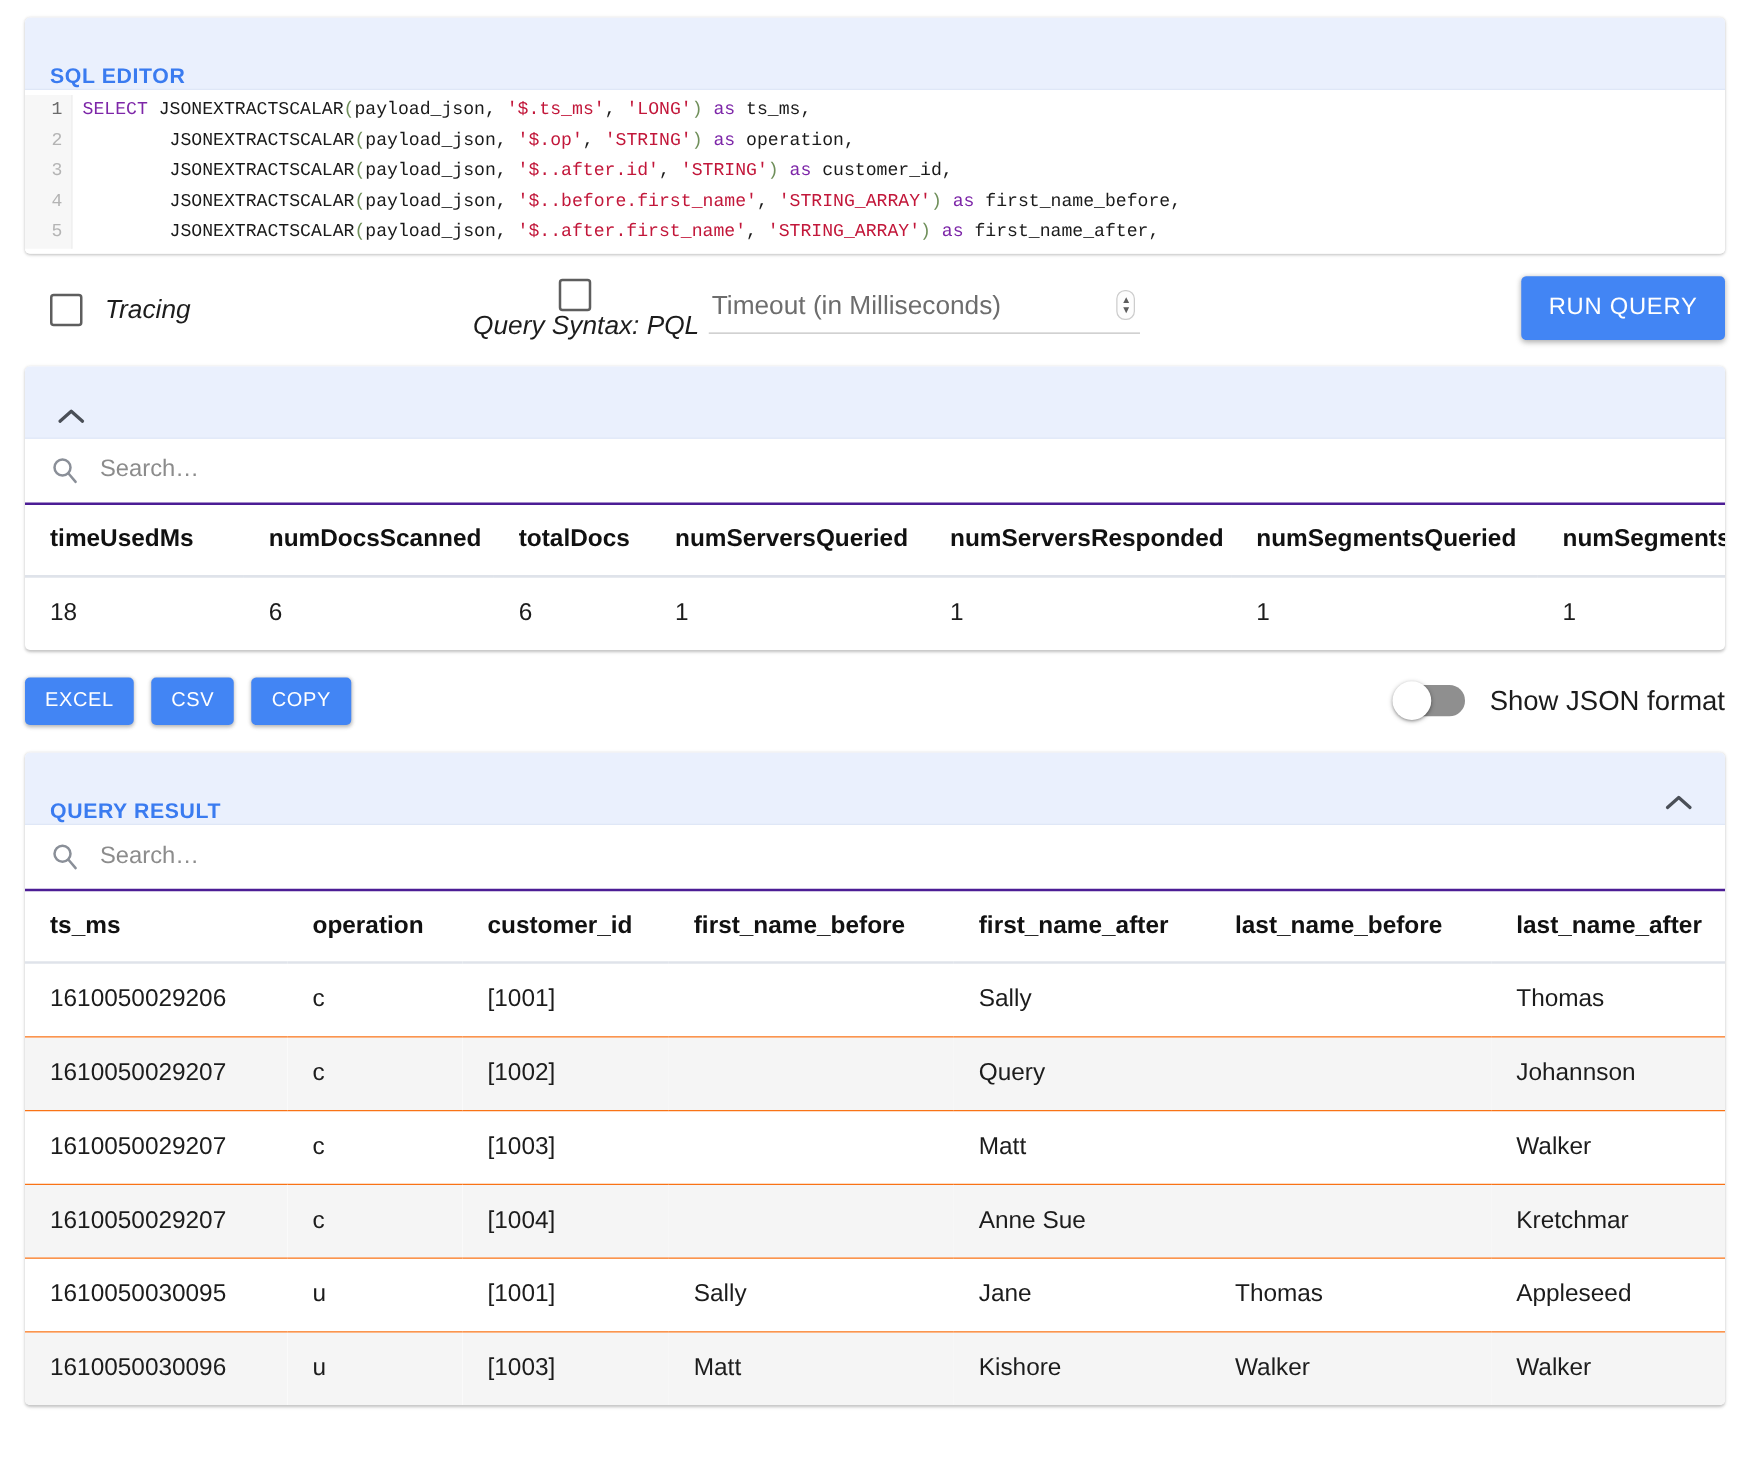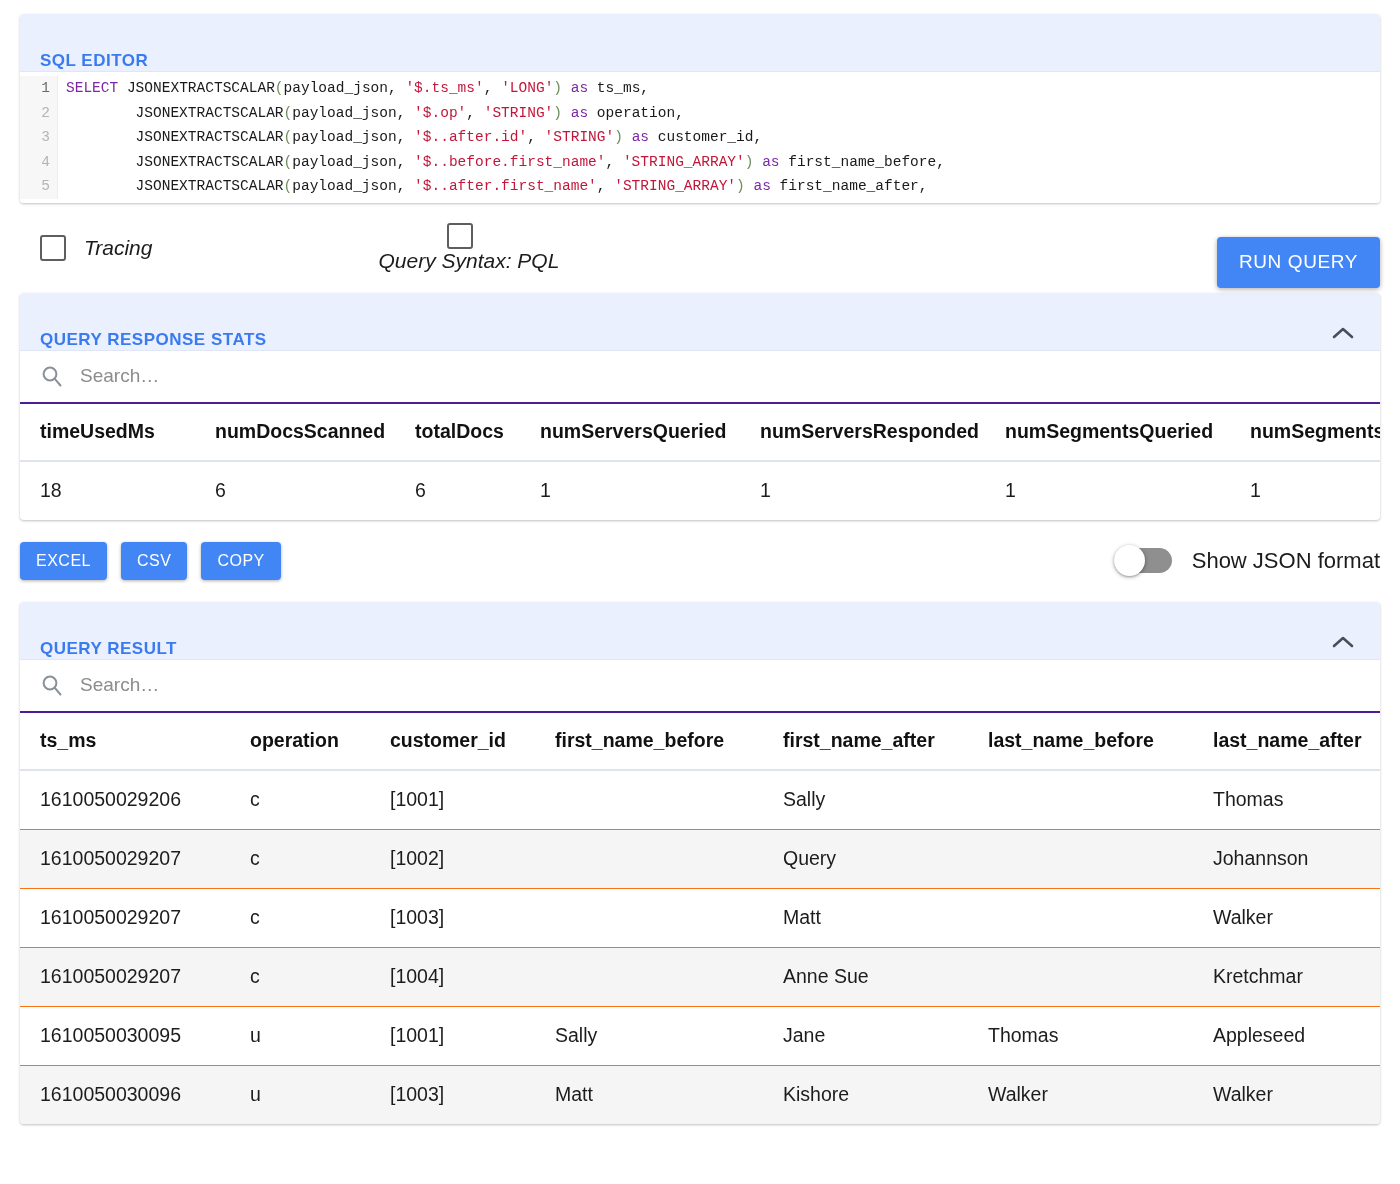--- a/index.html
+++ b/index.html
@@ -130,21 +130,21 @@
     background: #fdfdfd;
     display: flex; flex-direction: column;
     align-items: center; justify-content: center;
     cursor: pointer;
   }
   .spinner span { display: block; font-size: 8px; line-height: 8px; color: #5c5c5c; }
 
   .run-btn {
     position: absolute;
     right: 0;
-    top: 34px;
+    top: 18px;
     background: #4285f4;
     color: #ffffff;
     border: none;
     border-radius: 4px;
     padding: 0 22px;
     height: 51px;
     font-size: 19px;
     letter-spacing: 0.6px;
     font-family: "Liberation Sans", sans-serif;
     box-shadow: 0 1px 4px rgba(0,0,0,0.22), 0 2px 6px rgba(0,0,0,0.12);
@@ -275,27 +275,33 @@
     <div class="cb-wrap tracing-wrap">
       <div class="checkbox"></div>
       <div class="cb-label">Tracing</div>
     </div>
 
     <div class="cb-wrap pql-wrap">
       <div class="checkbox"></div>
       <div class="cb-label">Query Syntax: PQL</div>
     </div>
 
+    <div class="timeout-field">
+      <input class="timeout-input" type="text" placeholder="Timeout (in Milliseconds)" style="">
+      <div class="spinner">
+        <span>▲</span>
+        <span>▼</span>
+      </div>
+    </div>
 
     <button class="run-btn">RUN QUERY</button>
   </div>
 
   <div class="card">
     <div class="card-header">
-      <div class="card-title">QUERY RESPONSE STATS</div>
       <div class="chev">
         <svg width="22" height="14" viewBox="0 0 22 14" aria-hidden="true">
           <path d="M2 11 L11 3 L20 11" fill="none" stroke="#4a4f57" stroke-width="2.6" stroke-linecap="round" stroke-linejoin="round"></path>
         </svg>
       </div>
     </div>
 
     <div class="search-row">
       <span class="search-icon">
         <svg width="24" height="24" viewBox="0 0 24 24" aria-hidden="true">

